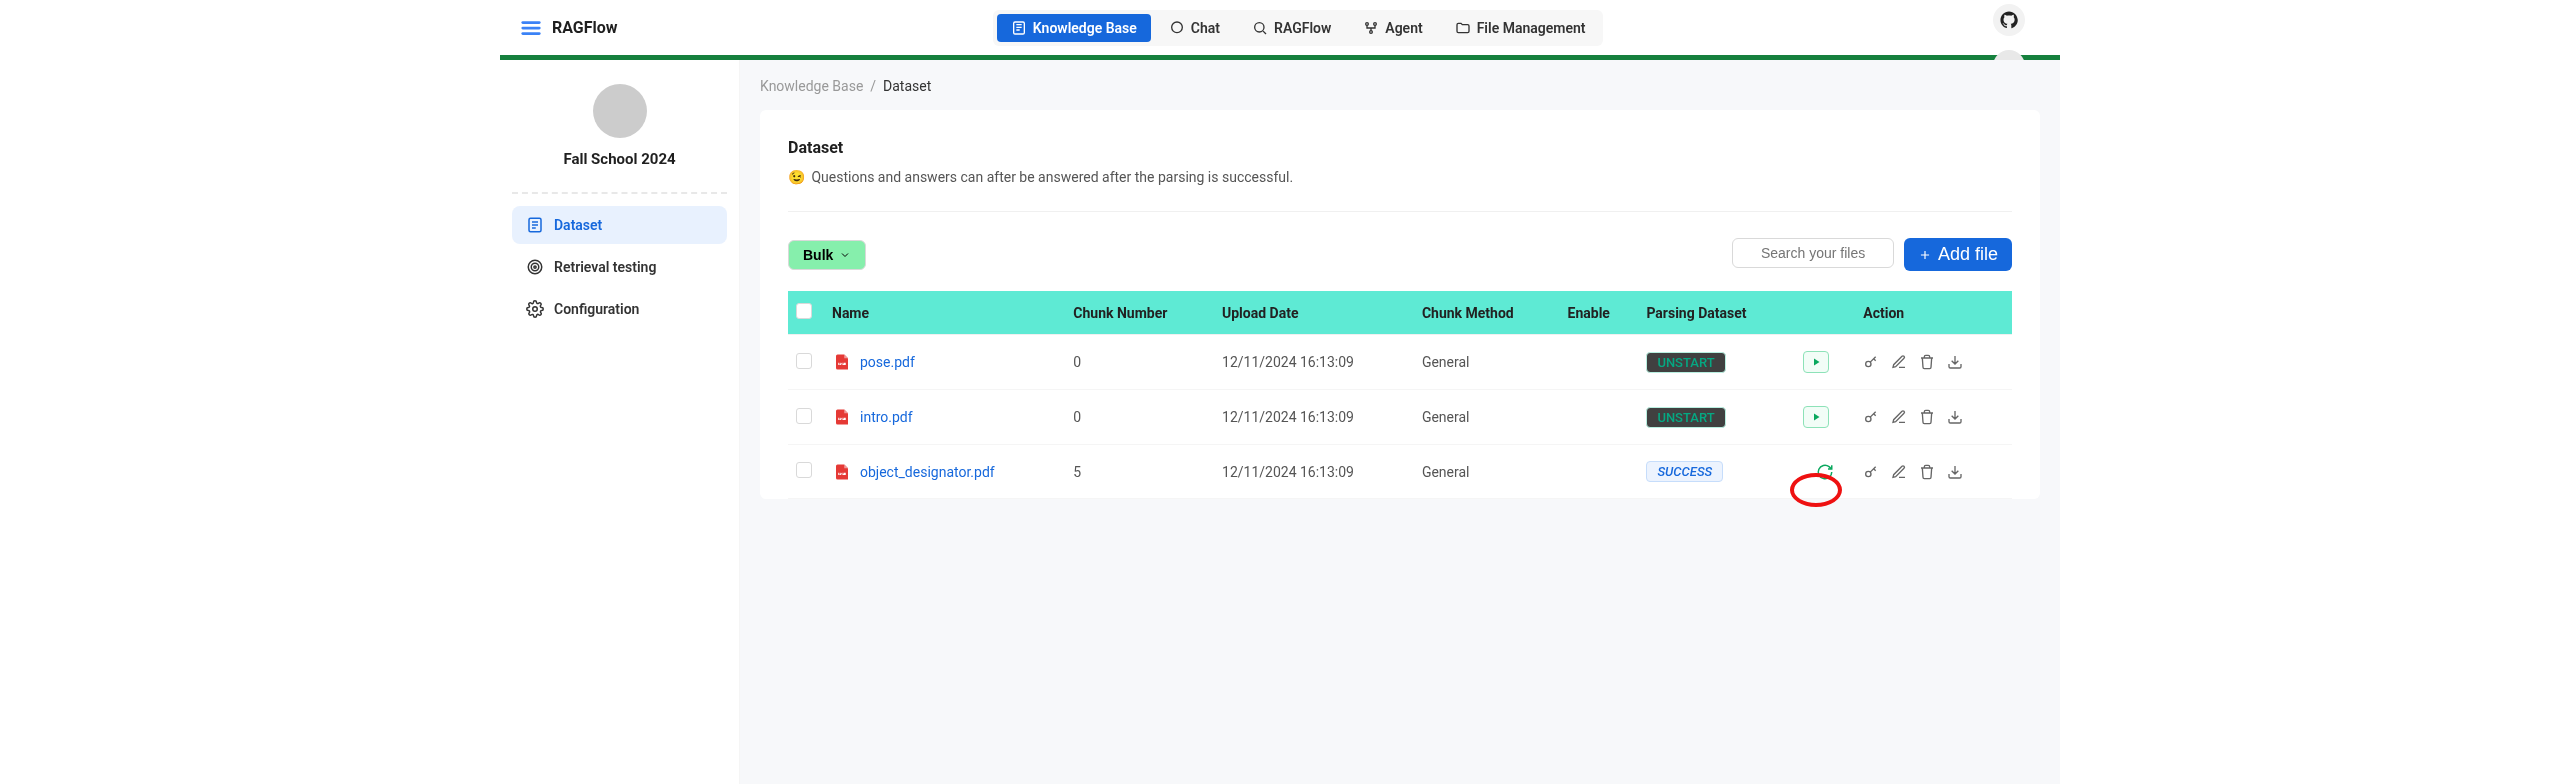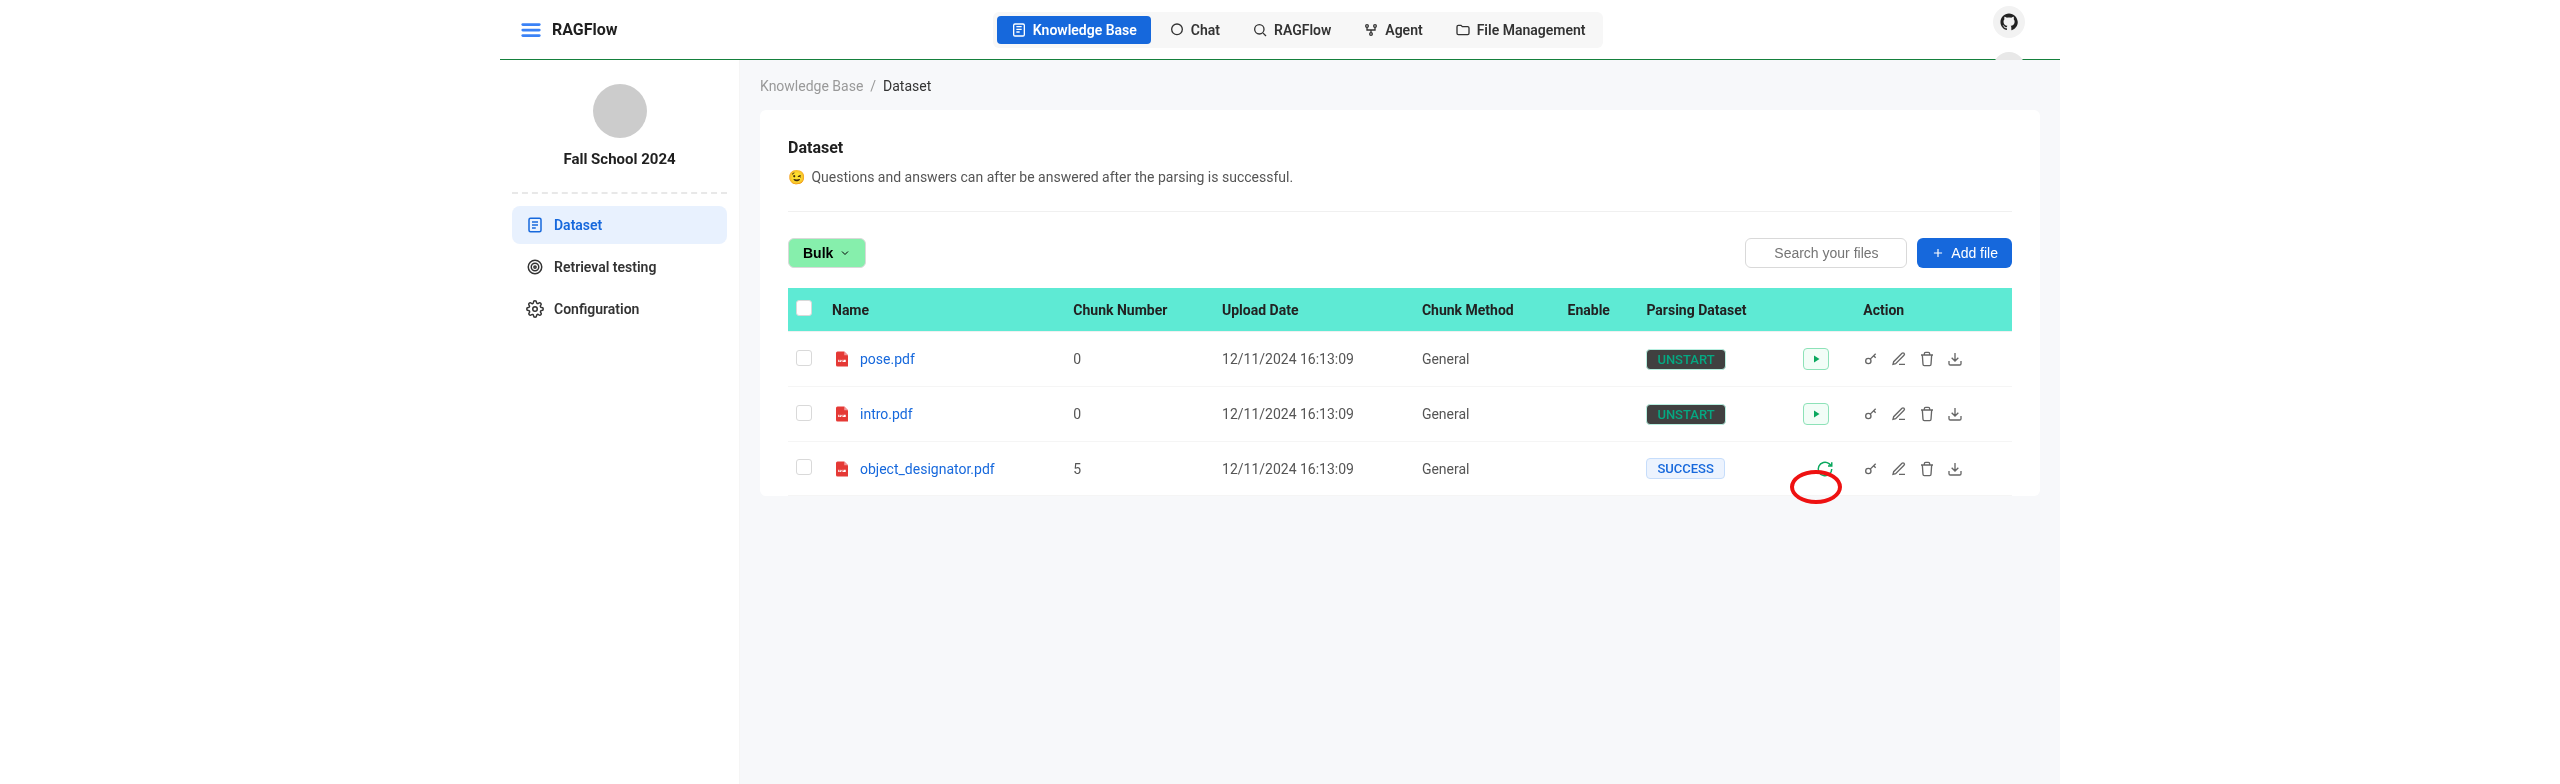--- a/index.html
+++ b/index.html
@@ -11,21 +11,21 @@
     overflow: hidden;
     color: #1f1f1f;
     display: flex;
     justify-content: center;
   }
   .app { width: 1560px; }
 
   
   .header {
     height: 60px;
-    border-bottom: 1px solid #15803d;
+    border-bottom: 5px solid #15803d;
     display: flex;
     align-items: center;
     padding: 0 20px;
     justify-content: space-between;
   }
   .brand { display: flex; align-items: center; gap: 10px; font-weight: 700; font-size: 16px; }
   .brand-logo { width: 22px; height: 22px; }
 
   .main-nav {
     display: flex;
@@ -84,42 +84,42 @@
   .toolbar-right { display:flex; gap:10px; }
   .search-input {
     border:1px solid #d9d9d9; border-radius:6px; padding:6px 10px 6px 28px;
     font-size:14px; color:#333; width:162px; position:relative;
   }
   .search-wrap { position:relative; }
   .search-wrap svg { position:absolute; left:8px; top:50%; transform:translateY(-50%); color:#999;}
   .add-btn {
     display:flex; align-items:center; gap:6px;
     background:#1668dc; color:#fff; border:none; border-radius:6px;
-    padding:6px 14px; font-size:14px; font-weight:500; cursor:pointer;
+    padding:6px 14px; font-size:18px; font-weight:500; cursor:pointer;
   }
 
   
   table { border-collapse: collapse; width: 100%; font-size: 14px; }
   thead th {
     text-align:left; font-weight:700; color:#222; padding:12px 8px;
     border-bottom:1px solid #f0f0f0; background:#5eead4;
   }
   tbody td { padding:16px 8px; border-bottom:1px solid #f5f5f5; color:#555; }
   .cb { width:16px; height:16px; border:1px solid #d9d9d9; border-radius:3px; display:inline-block; cursor:pointer; background:#fff;}
   .file-name { color:#1668dc; cursor:pointer; display:flex; align-items:center; gap:8px;}
   .pdf-icon { width:20px; height:18px; }
 
   
   .toggle { width:40px; height:22px; background:#1668dc; border-radius:11px; position:relative; cursor:pointer;}
   .toggle::after { content:''; position:absolute; width:18px; height:18px; background:#fff; border-radius:50%; top:2px; right:2px;}
 
   
   .badge { display:inline-block; padding:2px 10px; border-radius:4px; font-size:13px; font-weight:500; border:1px solid transparent;}
   .badge-unstart { color:#05a882; background:#404040; border-color:#b8efe0;}
-  .badge-success { color:#1668dc; background:#ecf3fe; border-color:#c6ddfb;}
+  .badge-success { color:#1668dc; background:#ecf3fe; border-color:#c6ddfb;font-style:italic;}
 
   
   .actions { display:flex; align-items:center; gap:12px;}
   .act-btn { cursor:pointer; color:#666; display:flex;align-items:center;justify-content:center;}
   .play-btn { color:#0aa85e; border:1px solid #8de2b8; border-radius:4px; width:26px;height:22px; background:#f2fdf7;}
   .refresh-btn { color:#0aa85e; }
 
   .red-circle {
     position:absolute; width:52px; height:34px; border:4px solid #e11; border-radius:50%;
     transform:translate(-13px,-8px);

